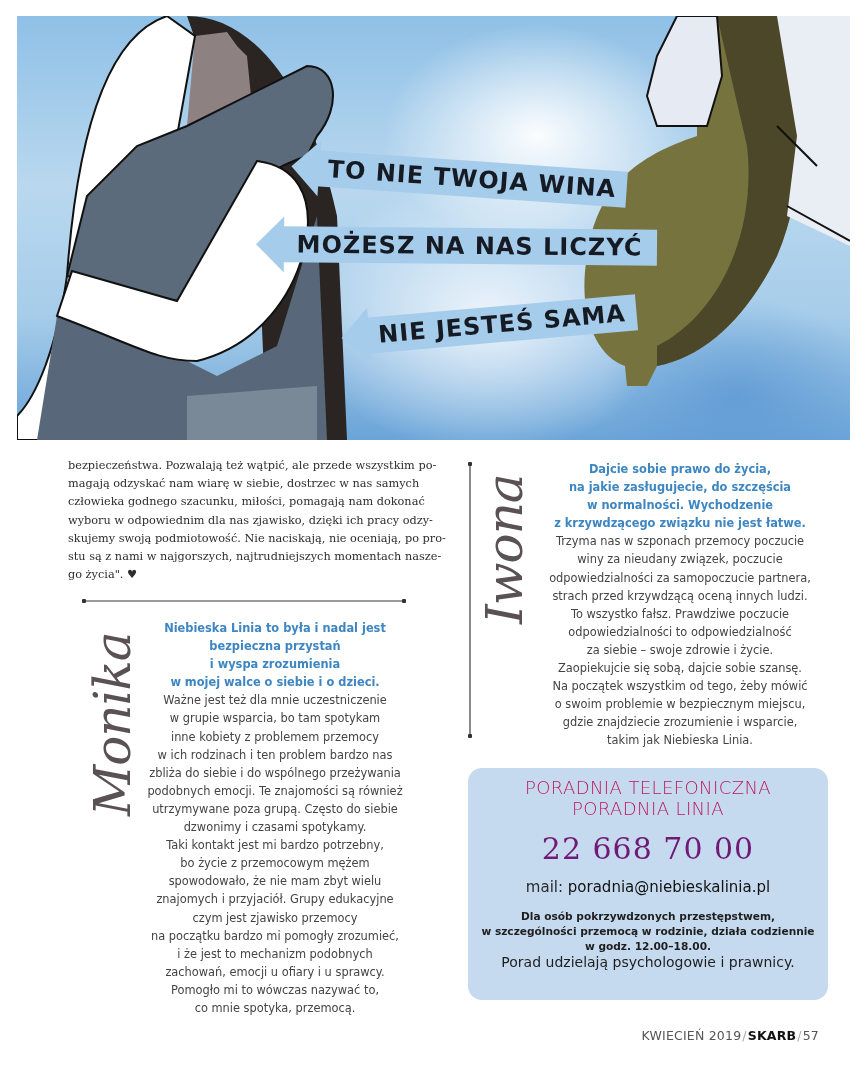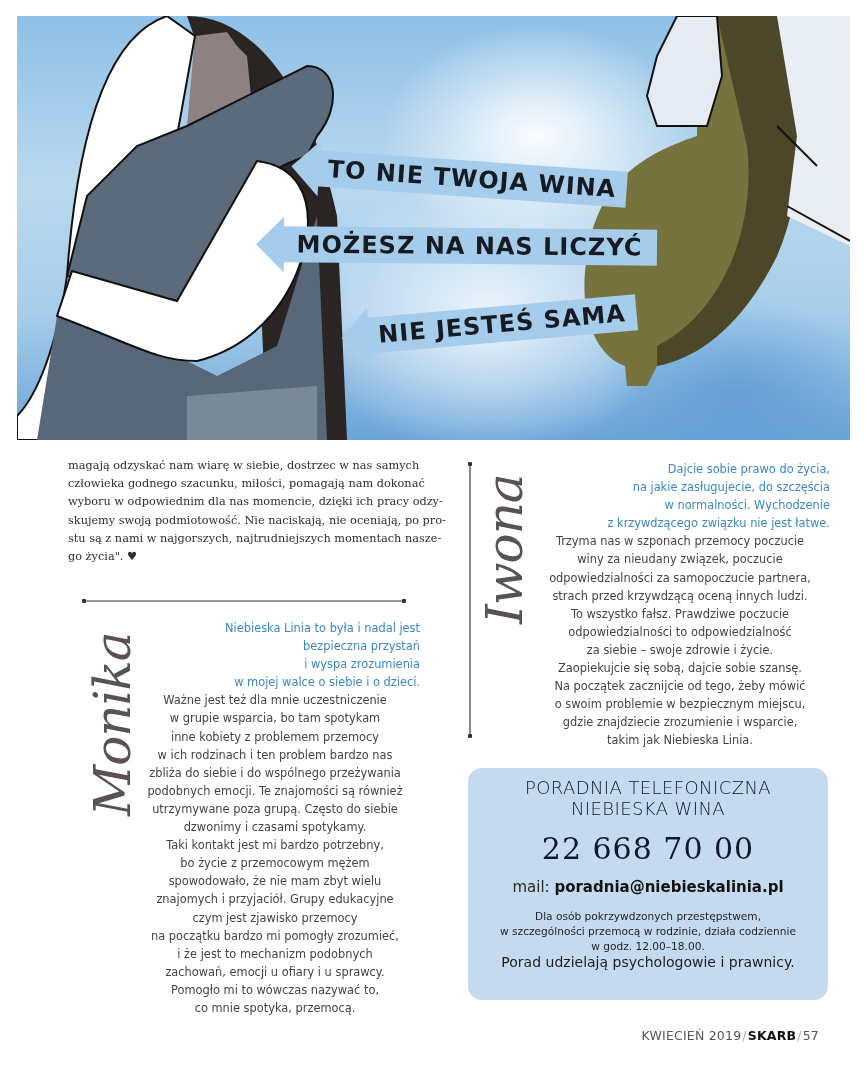--- a/index.html
+++ b/index.html
@@ -33,32 +33,32 @@
 
   .vline-right { position:absolute; left:469px; top:464px; width:1.5px; height:272px; background:#8a8a8a; }
   .vline-right::before, .vline-right::after { content:""; position:absolute; left:-1px; width:4px; height:4px; background:#333; border-radius:1px; }
   .vline-right::before { top:-2px; } .vline-right::after { bottom:-2px; }
 
   .name-vert { position:absolute; font-family:"DejaVu Serif", serif; font-style:italic; color:#5a5154; transform-origin:left top; transform:rotate(-90deg); white-space:nowrap; letter-spacing:-1px; }
   .name-monika { left:84px; top:816px; font-size:50px; }
   .name-iwona { left:476px; top:624px; font-size:50px; }
 
   .col { position:absolute; text-align:center; font-size:11.4px; line-height:18.1px; color:#444; font-family:"DejaVu Sans", sans-serif; }
-  .col .hl { color:#3d86c2; font-weight:normal;text-align:right; }
+  .col .hl { color:#3d86c2; font-weight:bold; }
   .col span.l { display:block; white-space:nowrap; }
   .col-monika { left:130px; top:619px; width:290px; }
   .col-iwona { left:530px; top:460px; width:300px; }
 
   
   .infobox { position:absolute; left:468px; top:768px; width:360px; height:232px; background:#c6daef; border-radius:14px; text-align:center; }
-  .ib-title { margin-top:9px; font-family:"DejaVu Sans", sans-serif; font-weight:300; font-size:18px; line-height:21px; letter-spacing:0.4px; color:#0f172a; }
-  .ib-phone { margin-top:12px; font-family:"DejaVu Serif", serif; font-size:30px; color:#0f172a; letter-spacing:1px;text-align:center; }
+  .ib-title { margin-top:9px; font-family:"DejaVu Sans", sans-serif; font-weight:300; font-size:18px; line-height:21px; letter-spacing:0.4px; color:#be185d; }
+  .ib-phone { margin-top:12px; font-family:"DejaVu Serif", serif; font-size:30px; color:#701a75; letter-spacing:1px;text-align:center; }
   .ib-mail { margin-top:12px; font-size:15px; color:#2a2a2a; }
-  .ib-mail b { font-weight:bold; color:#111; }
-  .ib-note { margin-top:13px; font-size:10.6px; line-height:15px; color:#1e1e1e; font-weight:normal; }
+  .ib-mail b { font-weight:normal; color:#111; }
+  .ib-note { margin-top:13px; font-size:10.6px; line-height:15px; color:#1e1e1e; font-weight:bold; }
   .ib-note span { display:block; }
   .ib-advice { font-size:14px; font-weight:normal; color:#1e1e1e; }
 
   .footer { position:absolute; right:48px; top:1028px; font-size:12.5px; color:#555; letter-spacing:0.2px; }
   .footer .sep { color:#aaa; margin:0 1px; }
   .footer b { color:#111; font-weight:bold; }
 </style>
 </head>
 <body>
 
@@ -92,23 +92,24 @@
     <span class="arrowhead"></span>
     <span>MOŻESZ NA NAS LICZYĆ</span>
   </div>
   <div class="banner b3">
     <span class="arrowhead"></span>
     <span>NIE JESTEŚ SAMA</span>
   </div>
 </div>
 
 <div class="left-body">
+  <span class="line">bezpieczeństwa. Pozwalają też wątpić, ale przede wszystkim po-</span>
   <span class="line">magają odzyskać nam wiarę w siebie, dostrzec w nas samych</span>
   <span class="line">człowieka godnego szacunku, miłości, pomagają nam dokonać</span>
-  <span class="line">wyboru w odpowiednim dla nas momencie, dzięki ich pracy odzy-</span>
+  <span class="line">wyboru w odpowiednim dla nas zjawisko, dzięki ich pracy odzy-</span>
   <span class="line">skujemy swoją podmiotowość. Nie naciskają, nie oceniają, po pro-</span>
   <span class="line">stu są z nami w najgorszych, najtrudniejszych momentach naszе-</span>
   <span class="line last">go życia". ♥</span>
 </div>
 
 <div class="hr-left"></div>
 <div class="vline-right"></div>
 
 <div class="name-vert name-monika">Monika</div>
 <div class="col col-monika">
@@ -143,30 +144,30 @@
   <span class="l hl">w normalności. Wychodzenie</span>
   <span class="l hl">z krzywdzącego związku nie jest łatwe.</span>
   <span class="l">Trzyma nas w szponach przemocy poczucie</span>
   <span class="l">winy za nieudany związek, poczucie</span>
   <span class="l">odpowiedzialności za samopoczucie partnera,</span>
   <span class="l">strach przed krzywdzącą oceną innych ludzi.</span>
   <span class="l">To wszystko fałsz. Prawdziwe poczucie</span>
   <span class="l">odpowiedzialności to odpowiedzialność</span>
   <span class="l">za siebie – swoje zdrowie i życie.</span>
   <span class="l">Zaopiekujcie się sobą, dajcie sobie szansę.</span>
-  <span class="l">Na początek zacznijcie od tego, żeby mówić</span>
+  <span class="l">Na początek wszystkim od tego, żeby mówić</span>
   <span class="l">o swoim problemie w bezpiecznym miejscu,</span>
   <span class="l">gdzie znajdziecie zrozumienie i wsparcie,</span>
   <span class="l">takim jak Niebieska Linia.</span>
 </div>
 
 <div class="infobox">
   <div class="ib-title">
     <div>PORADNIA TELEFONICZNA</div>
-    <div>NIEBIESKA WINA</div>
+    <div>PORADNIA LINIA</div>
   </div>
   <div class="ib-phone">22 668 70 00</div>
   <div class="ib-mail">
     <span>mail: </span><b>poradnia@niebieskalinia.pl</b>
   </div>
   <div class="ib-note">
     <span>Dla osób pokrzywdzonych przestępstwem,</span>
     <span>w szczególności przemocą w rodzinie, działa codziennie</span>
     <span>w godz. 12.00–18.00.</span>
   </div>

